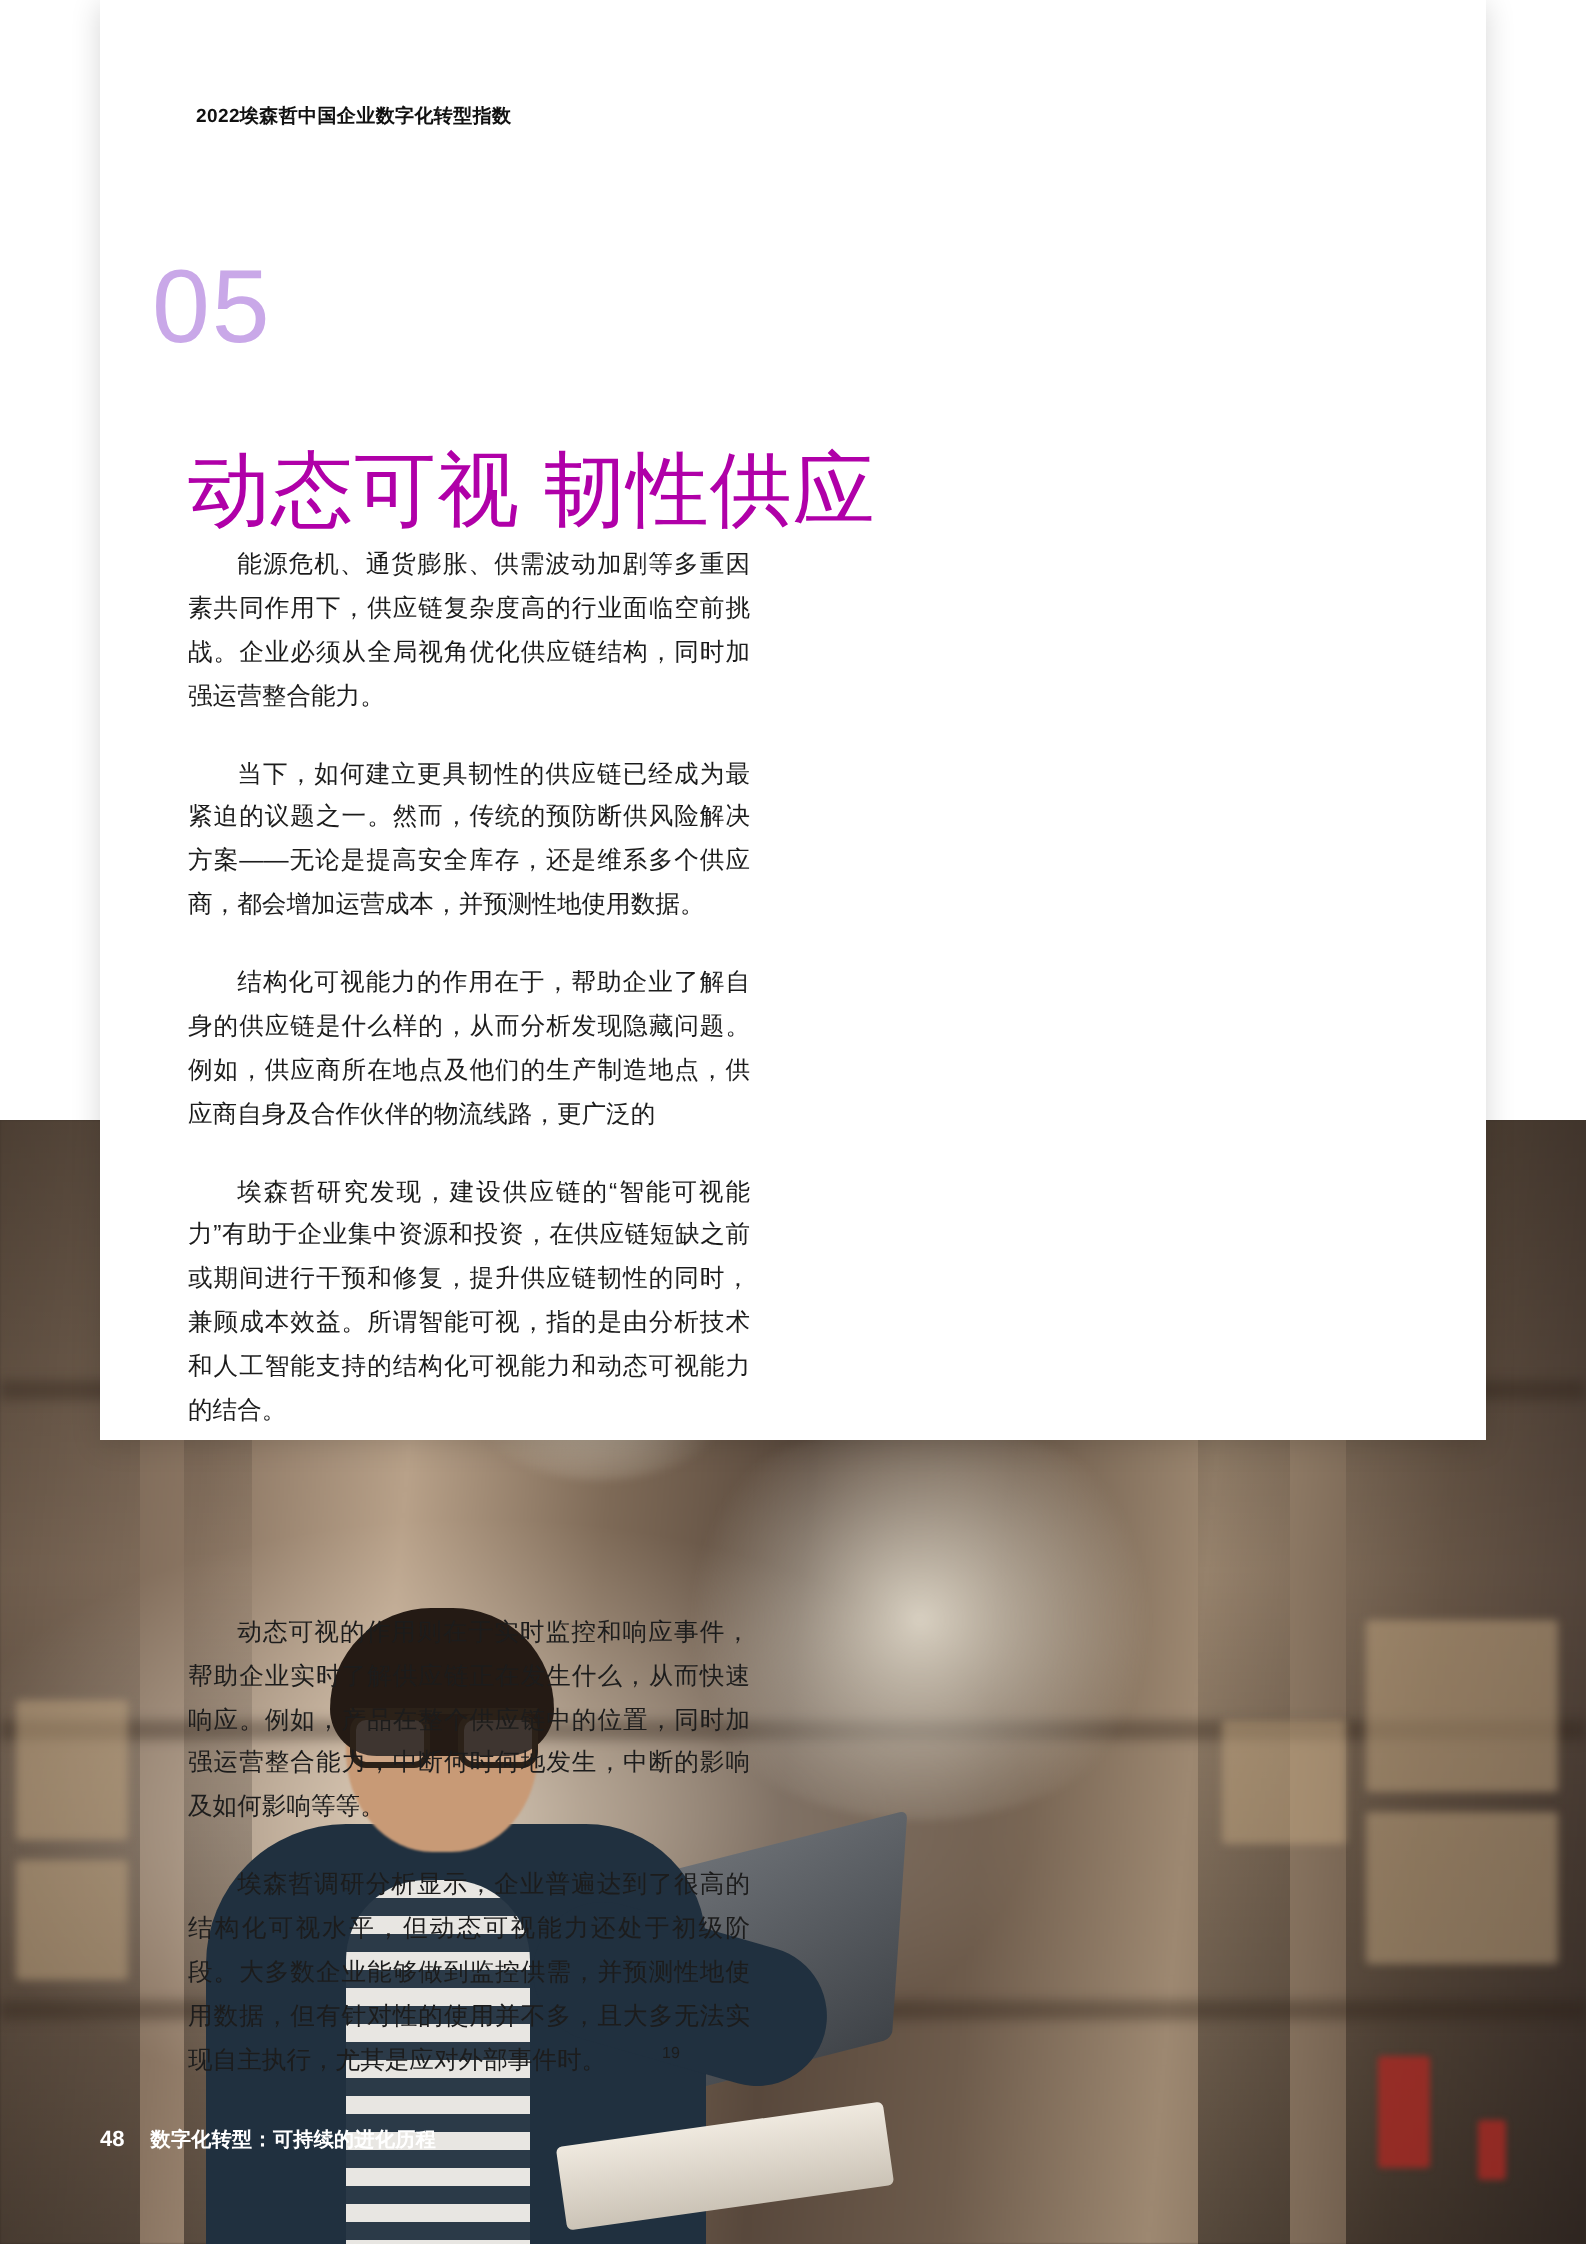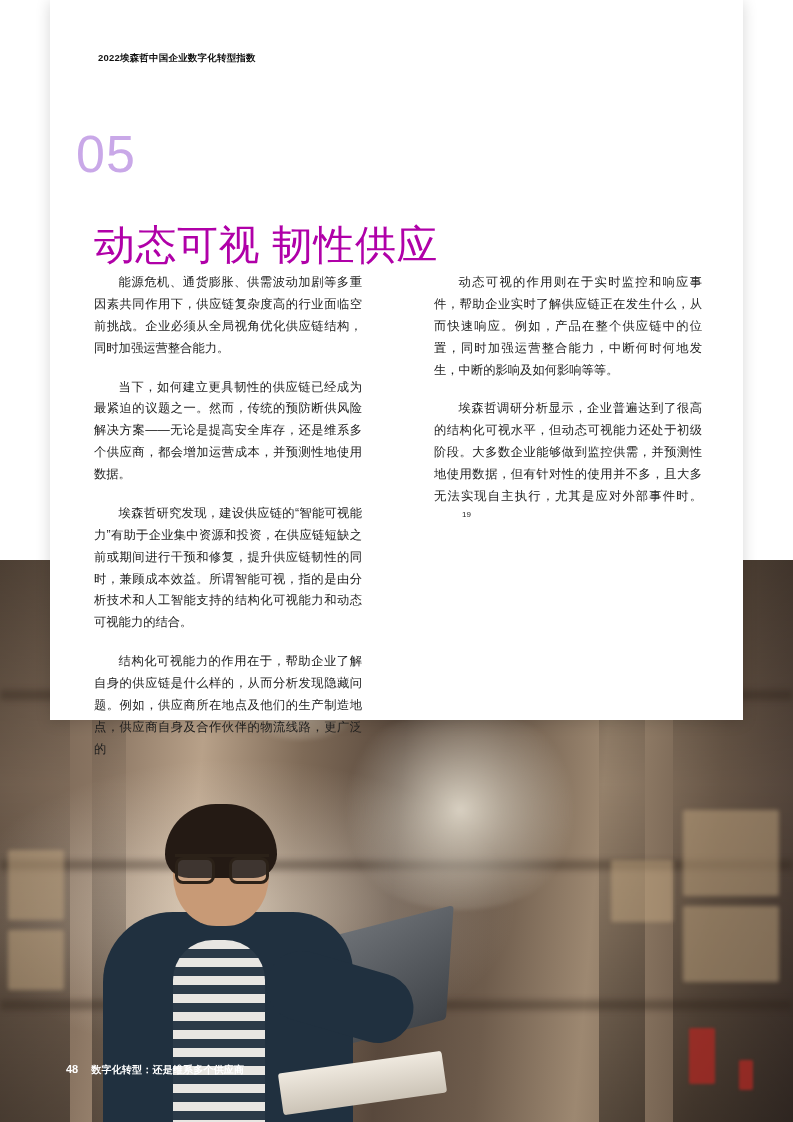--- a/index.html
+++ b/index.html
@@ -215,20 +215,21 @@
     margin-top: 40px;
   }
 
   .columns {
     position: absolute;
     left: 44px;
     top: 272px;
     width: 608px;
     display: flex;
     gap: 72px;
+    flex-direction: column;
   }
   .col {
     width: 281px;
   }
   .col p {
     margin: 0 0 17px 0;
     font-size: 12.3px;
     line-height: 1.78;
     color: #1c1c1c;
     text-align: justify;
@@ -247,21 +248,20 @@
   
   .footer {
     position: absolute;
     left: 50px;
     bottom: 45px;
     display: flex;
     align-items: baseline;
     gap: 13px;
     color: #ffffff;
     z-index: 6;
-    margin-left: 16px;
   }
   .footer .pagenum {
     font-size: 11px;
     font-weight: bold;
   }
   .footer .footer-title {
     font-size: 10px;
     font-weight: bold;
     letter-spacing: 0.2px;
   }
@@ -312,30 +312,30 @@
     <div class="running-head">2022埃森哲中国企业数字化转型指数</div>
 
     <div class="chapter-number">05</div>
     <div class="chapter-title">动态可视  韧性供应</div>
 
     <div class="columns">
 
       <div class="col">
         <p>能源危机、通货膨胀、供需波动加剧等多重因素共同作用下，供应链复杂度高的行业面临空前挑战。企业必须从全局视角优化供应链结构，同时加强运营整合能力。</p>
         <p>当下，如何建立更具韧性的供应链已经成为最紧迫的议题之一。然而，传统的预防断供风险解决方案——无论是提高安全库存，还是维系多个供应商，都会增加运营成本，并预测性地使用数据。</p>
+        <p>结构化可视能力的作用在于，帮助企业了解自身的供应链是什么样的，从而分析发现隐藏问题。例如，供应商所在地点及他们的生产制造地点，供应商自身及合作伙伴的物流线路，更广泛的</p>
         <p>埃森哲研究发现，建设供应链的“智能可视能力”有助于企业集中资源和投资，在供应链短缺之前或期间进行干预和修复，提升供应链韧性的同时，兼顾成本效益。所谓智能可视，指的是由分析技术和人工智能支持的结构化可视能力和动态可视能力的结合。</p>
-        <p>结构化可视能力的作用在于，帮助企业了解自身的供应链是什么样的，从而分析发现隐藏问题。例如，供应商所在地点及他们的生产制造地点，供应商自身及合作伙伴的物流线路，更广泛的</p>
       </div>
 
       <div class="col">
         <p>动态可视的作用则在于实时监控和响应事件，帮助企业实时了解供应链正在发生什么，从而快速响应。例如，产品在整个供应链中的位置，同时加强运营整合能力，中断何时何地发生，中断的影响及如何影响等等。</p>
         <p><span>埃森哲调研分析显示，企业普遍达到了很高的结构化可视水平，但动态可视能力还处于初级阶段。大多数企业能够做到监控供需，并预测性地使用数据，但有针对性的使用并不多，且大多无法实现自主执行，尤其是应对外部事件时。</span><span class="sup">19</span></p>
       </div>
 
     </div>
   </div>
 
   <div class="footer">
     <span class="pagenum">48</span>
-    <span class="footer-title">数字化转型：还是维系多个供应商</span>
+    <span class="footer-title">数字化转型：可持续的进化历程</span>
   </div>
 
 </div>
 
 </body></html>

